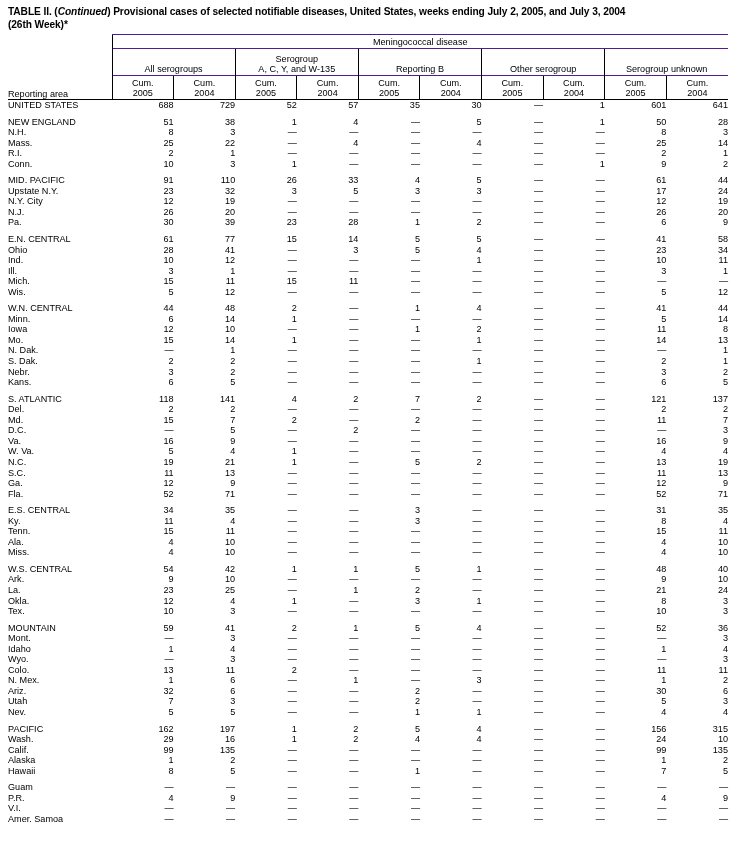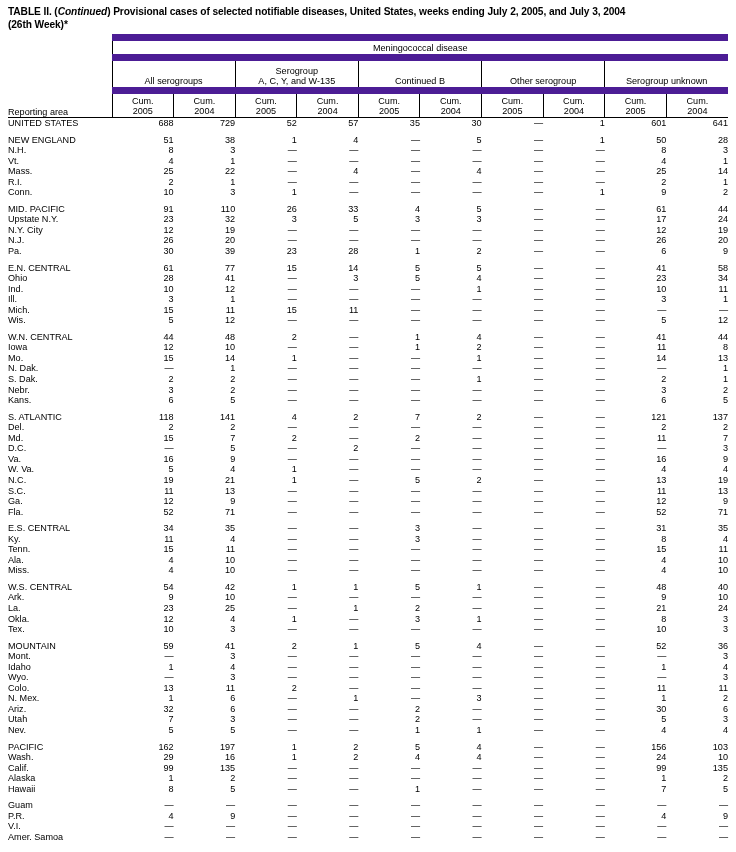--- a/index.html
+++ b/index.html
@@ -68,21 +68,21 @@
     vertical-align: bottom;
     padding-bottom: 1.5px;
   }
   .hd-area {
     font-weight: bold;
     text-align: left;
     vertical-align: bottom;
     padding-bottom: 1.5px;
     padding-left: 1px;
   }
-  .bdr-top    { border-top: 7px solid #4c1d95; }
+  .bdr-top    { border-top: 1px solid #4c1d95; }
   .bdr-left   { border-left: 1px solid #000; }
   .bdr-thick-b{ border-bottom: 1.4px solid #000; }
 
   
   tr.datarow td { height: 10.55px; line-height: 10.55px; }
   td.area {
     text-align: left;
     padding-left: 1px;
     white-space: nowrap;
   }
@@ -126,21 +126,21 @@
       <tr>
         <td></td>
         <td class="hd hd-grp bdr-top bdr-left" colspan="2">
           <span>All serogroups</span>
         </td>
         <td class="hd hd-grp bdr-top bdr-left" colspan="2">
           <span>Serogroup</span><br>
           <span>A, C, Y, and W-135</span>
         </td>
         <td class="hd hd-grp bdr-top bdr-left" colspan="2">
-          <span>Continued B</span>
+          <span>Reporting B</span>
         </td>
         <td class="hd hd-grp bdr-top bdr-left" colspan="2">
           <span>Other serogroup</span>
         </td>
         <td class="hd hd-grp bdr-top bdr-left" colspan="2">
           <span>Serogroup unknown</span>
         </td>
       </tr>
       <tr>
         <td class="hd-area bdr-thick-b">Reporting area</td>
@@ -193,33 +193,20 @@
           <td class="num">—</td>
           <td class="num">—</td>
           <td class="num">—</td>
           <td class="num">—</td>
           <td class="num">—</td>
           <td class="num">—</td>
           <td class="num">8</td>
           <td class="num">3</td>
         </tr>
         <tr class="datarow state">
-          <td class="area">Vt.</td>
-          <td class="num">4</td>
-          <td class="num">1</td>
-          <td class="num">—</td>
-          <td class="num">—</td>
-          <td class="num">—</td>
-          <td class="num">—</td>
-          <td class="num">—</td>
-          <td class="num">—</td>
-          <td class="num">4</td>
-          <td class="num">1</td>
-        </tr>
-        <tr class="datarow state">
           <td class="area">Mass.</td>
           <td class="num">25</td>
           <td class="num">22</td>
           <td class="num">—</td>
           <td class="num">4</td>
           <td class="num">—</td>
           <td class="num">4</td>
           <td class="num">—</td>
           <td class="num">—</td>
           <td class="num">25</td>
@@ -410,20 +397,33 @@
           <td class="num">2</td>
           <td class="num">—</td>
           <td class="num">1</td>
           <td class="num">4</td>
           <td class="num">—</td>
           <td class="num">—</td>
           <td class="num">41</td>
           <td class="num">44</td>
         </tr>
         <tr class="datarow state">
+          <td class="area">Minn.</td>
+          <td class="num">6</td>
+          <td class="num">14</td>
+          <td class="num">1</td>
+          <td class="num">—</td>
+          <td class="num">—</td>
+          <td class="num">—</td>
+          <td class="num">—</td>
+          <td class="num">—</td>
+          <td class="num">5</td>
+          <td class="num">14</td>
+        </tr>
+        <tr class="datarow state">
           <td class="area">Iowa</td>
           <td class="num">12</td>
           <td class="num">10</td>
           <td class="num">—</td>
           <td class="num">—</td>
           <td class="num">1</td>
           <td class="num">2</td>
           <td class="num">—</td>
           <td class="num">—</td>
           <td class="num">11</td>
@@ -890,21 +890,21 @@
           <td class="area">PACIFIC</td>
           <td class="num">162</td>
           <td class="num">197</td>
           <td class="num">1</td>
           <td class="num">2</td>
           <td class="num">5</td>
           <td class="num">4</td>
           <td class="num">—</td>
           <td class="num">—</td>
           <td class="num">156</td>
-          <td class="num">103</td>
+          <td class="num">315</td>
         </tr>
         <tr class="datarow state">
           <td class="area">Wash.</td>
           <td class="num">29</td>
           <td class="num">16</td>
           <td class="num">1</td>
           <td class="num">2</td>
           <td class="num">4</td>
           <td class="num">4</td>
           <td class="num">—</td>

